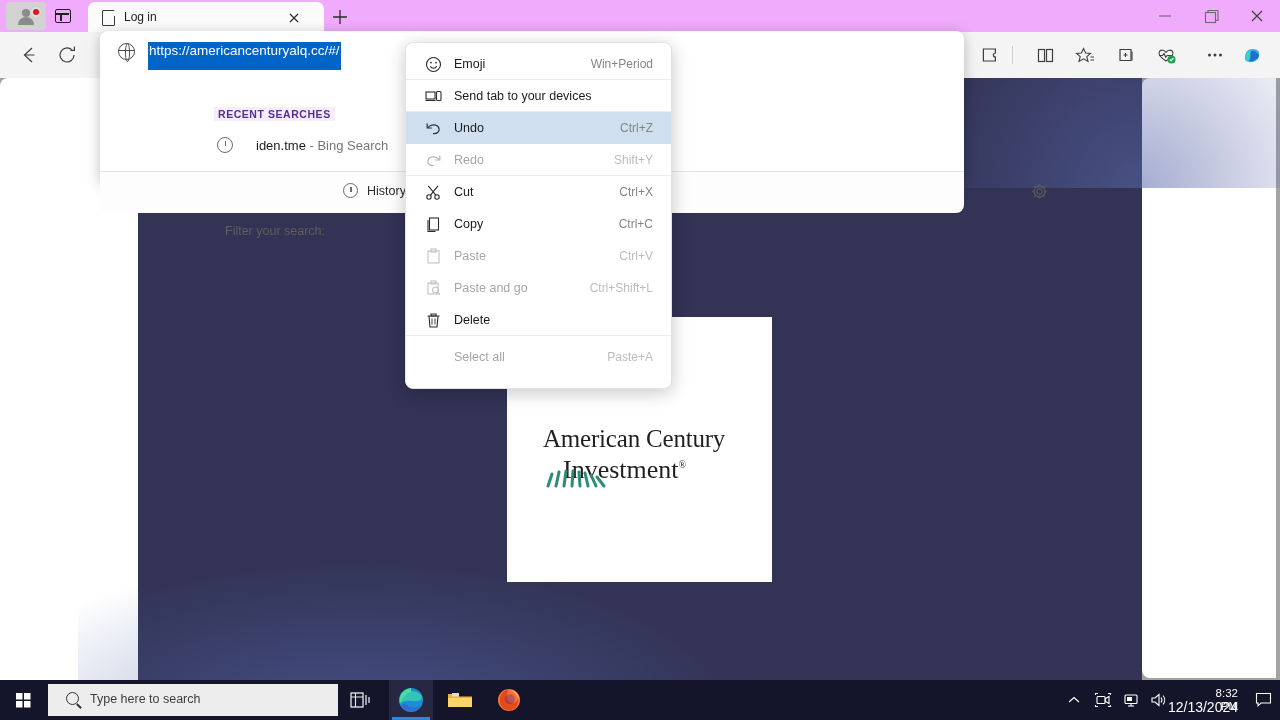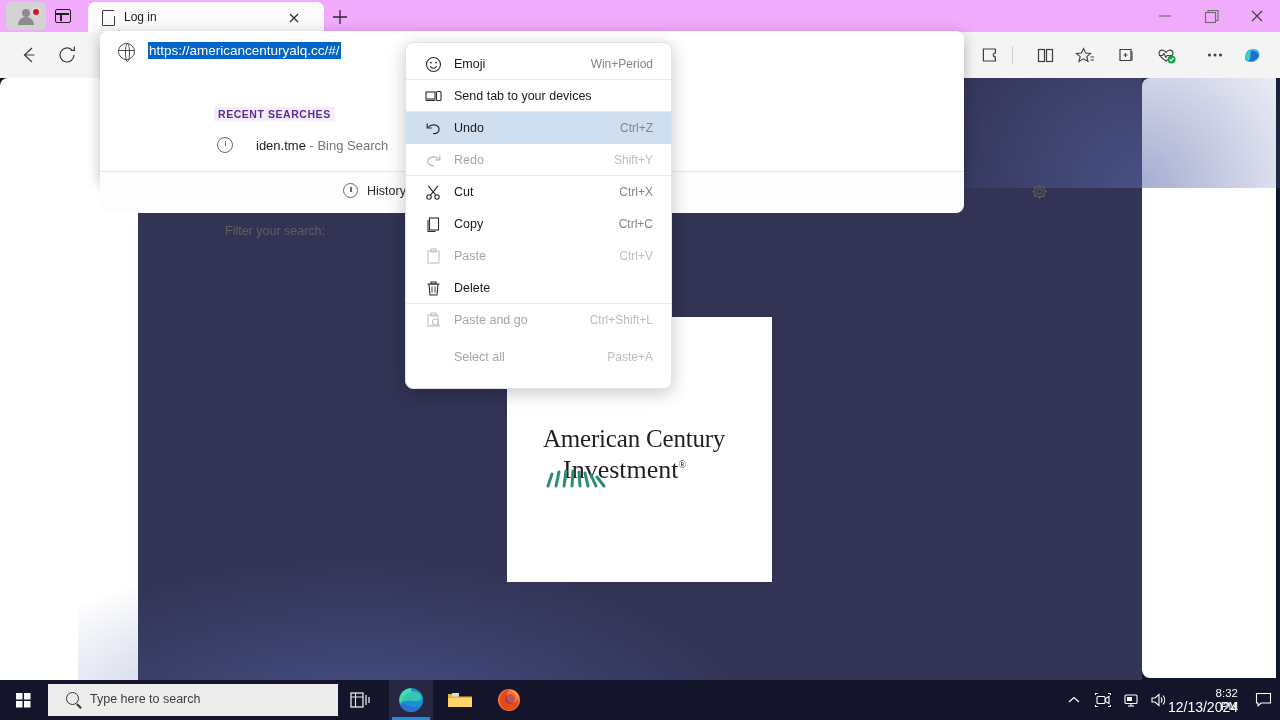--- a/index.html
+++ b/index.html
@@ -48,21 +48,21 @@
 
   
   .omnibox { position: absolute; left: 100px; top: 31px; width: 864px; height: 152px;
      background: #ffffff; border-radius: 8px; box-shadow: 0 3px 14px rgba(0,0,0,.26); z-index: 40; }
   .omni-row { position: absolute; left: 0; top: 0; width: 864px; height: 41px; }
   .globe { position: absolute; left: 18px; top: 12px; width: 17px; height: 17px;
      border: 1.4px solid #4a4a4a; border-radius: 50%; }
   .globe::before { content:''; position:absolute; left:6.1px; top:-1.4px; width:2.9px; height:17px;
      border: 1.4px solid #4a4a4a; border-radius: 50%; }
   .globe::after { content:''; position:absolute; left:-1.4px; top:6.2px; width:17px; height:0; border-top:1.4px solid #4a4a4a; }
-  .url-text { position: absolute; left: 148px; top: 42px; height: 17px; background: #0064c8; color: #ffffff;
+  .url-text { position: absolute; left: 148px; top: 42px; height: 28px; background: #0064c8; color: #ffffff;
      font-size: 13.5px; line-height: 18px; padding: 0 1px; white-space: nowrap; z-index: 41; }
 
   .recent-label { position: absolute; left: 114px; top: 76px; font-size: 10.5px; letter-spacing: .55px;
      color: #5c2d91; font-weight: 600; background: #f3eefa; padding: 1px 4px; }
   .suggest-row { position: absolute; left: 0; top: 101px; width: 864px; height: 30px; }
   .clock-icon { position: absolute; left: 117px; top: 106px; width: 16px; height: 16px;
      border: 1.3px solid #6a6a6a; border-radius: 50%; }
   .clock-icon::after { content:''; position:absolute; left:7px; top:3px; width:1.3px; height:5px; background:#6a6a6a; }
   .suggest-text { position: absolute; left: 147px; top: 107px; font-size: 13px; line-height: 16px; white-space: nowrap; }
   .suggest-text b { color: #1b1b1b; font-weight: 400; padding-left: 9px; }
@@ -88,21 +88,21 @@
   .mi-ico { position: absolute; left: 19px; top: 8px; width: 17px; height: 17px; }
   .mi-label { position: absolute; left: 448px; font-size: 12.5px; color: #1b1b1b; white-space: nowrap; }
   .mi-accel { position: absolute; right: 18px; font-size: 12px; color: #868686; white-space: nowrap; }
   .mi.disabled .mi-label { color: #a6a6a6; }
   .mi.disabled .mi-accel { color: #bdbdbd; }
   .mi.highlight { background: #cfdff0; }
   .ctx-spacer { height: 5px; }
 
   
   .viewport { position: absolute; left: 0; top: 78px; width: 1280px; height: 602px;
-     background: #0f172a; overflow: hidden; }
+     background: #a3a3a3; overflow: hidden; }
   .page-left-pane { position: absolute; left: 0; top: 0; width: 138px; height: 602px; background: #ffffff;
      border-radius: 8px 0 0 0; }
   .page-right-pane { position: absolute; left: 1142px; top: 0; width: 134px; height: 600px; background: #ffffff;
      border-radius: 8px 0 0 8px; }
   .page-body { position: absolute; left: 138px; top: 0; width: 1004px; height: 602px; background: #323355; }
   .blob-top { position: absolute; left: 770px; top: -120px; width: 460px; height: 230px;
      background: radial-gradient(ellipse at 50% 100%, rgba(90,104,170,.55), rgba(90,104,170,0) 70%); }
   .blob-bottom { position: absolute; left: -60px; top: 470px; width: 700px; height: 200px;
      background: radial-gradient(ellipse at 40% 90%, rgba(86,106,176,.55), rgba(86,106,176,0) 68%); }
 
@@ -371,40 +371,40 @@
 
       <div class="mi disabled">
         <svg class="mi-ico" viewBox="0 0 17 17">
           <rect x="3" y="3" width="11" height="12" stroke="#c2c2c2" stroke-width="1.1" fill="none"></rect>
           <rect x="6" y="1" width="5" height="3" stroke="#c2c2c2" stroke-width="1.1" fill="none"></rect>
         </svg>
         <span class="mi-label" style="left:48px">Paste</span>
         <span class="mi-accel">Ctrl+V</span>
       </div>
 
+      <div class="mi disabled">
+        <svg class="mi-ico" viewBox="0 0 17 17">
+          <rect x="3" y="3" width="10" height="11" stroke="#c2c2c2" stroke-width="1.1" fill="none"></rect>
+          <rect x="6" y="1" width="5" height="3" stroke="#c2c2c2" stroke-width="1.1" fill="none"></rect>
+          <circle cx="10.5" cy="10" r="3" stroke="#c2c2c2" stroke-width="1.1" fill="none"></circle>
+          <path d="M12.7 12.2 L15 14.5" stroke="#c2c2c2" stroke-width="1.1" fill="none"></path>
+        </svg>
+        <span class="mi-label" style="left:48px">Paste and go</span>
+        <span class="mi-accel">Ctrl+Shift+L</span>
+      </div>
+
       <div class="mi sep-after">
         <svg class="mi-ico" viewBox="0 0 17 17">
           <path d="M2.5 4 H14.5" stroke="#2b2b2b" stroke-width="1.2"></path>
           <path d="M4 4 L5 15 H12 L13 4" stroke="#2b2b2b" stroke-width="1.1" fill="none"></path>
           <path d="M6 2 H11 V4 H6 Z" stroke="#2b2b2b" stroke-width="1.1" fill="none"></path>
           <path d="M7 6.5 V12.5 M10 6.5 V12.5" stroke="#2b2b2b" stroke-width=".9"></path>
         </svg>
         <span class="mi-label" style="left:48px">Delete</span>
         <span class="mi-accel"></span>
-      </div>
-
-      <div class="mi disabled">
-        <svg class="mi-ico" viewBox="0 0 17 17">
-          <rect x="3" y="3" width="10" height="11" stroke="#c2c2c2" stroke-width="1.1" fill="none"></rect>
-          <rect x="6" y="1" width="5" height="3" stroke="#c2c2c2" stroke-width="1.1" fill="none"></rect>
-          <circle cx="10.5" cy="10" r="3" stroke="#c2c2c2" stroke-width="1.1" fill="none"></circle>
-          <path d="M12.7 12.2 L15 14.5" stroke="#c2c2c2" stroke-width="1.1" fill="none"></path>
-        </svg>
-        <span class="mi-label" style="left:48px">Paste and go</span>
-        <span class="mi-accel">Ctrl+Shift+L</span>
       </div>
 
       <div class="ctx-spacer"></div>
 
       <div class="mi disabled">
         <span class="mi-label" style="left:48px">Select all</span>
         <span class="mi-accel">Paste+A</span>
       </div>
     </div>
 

